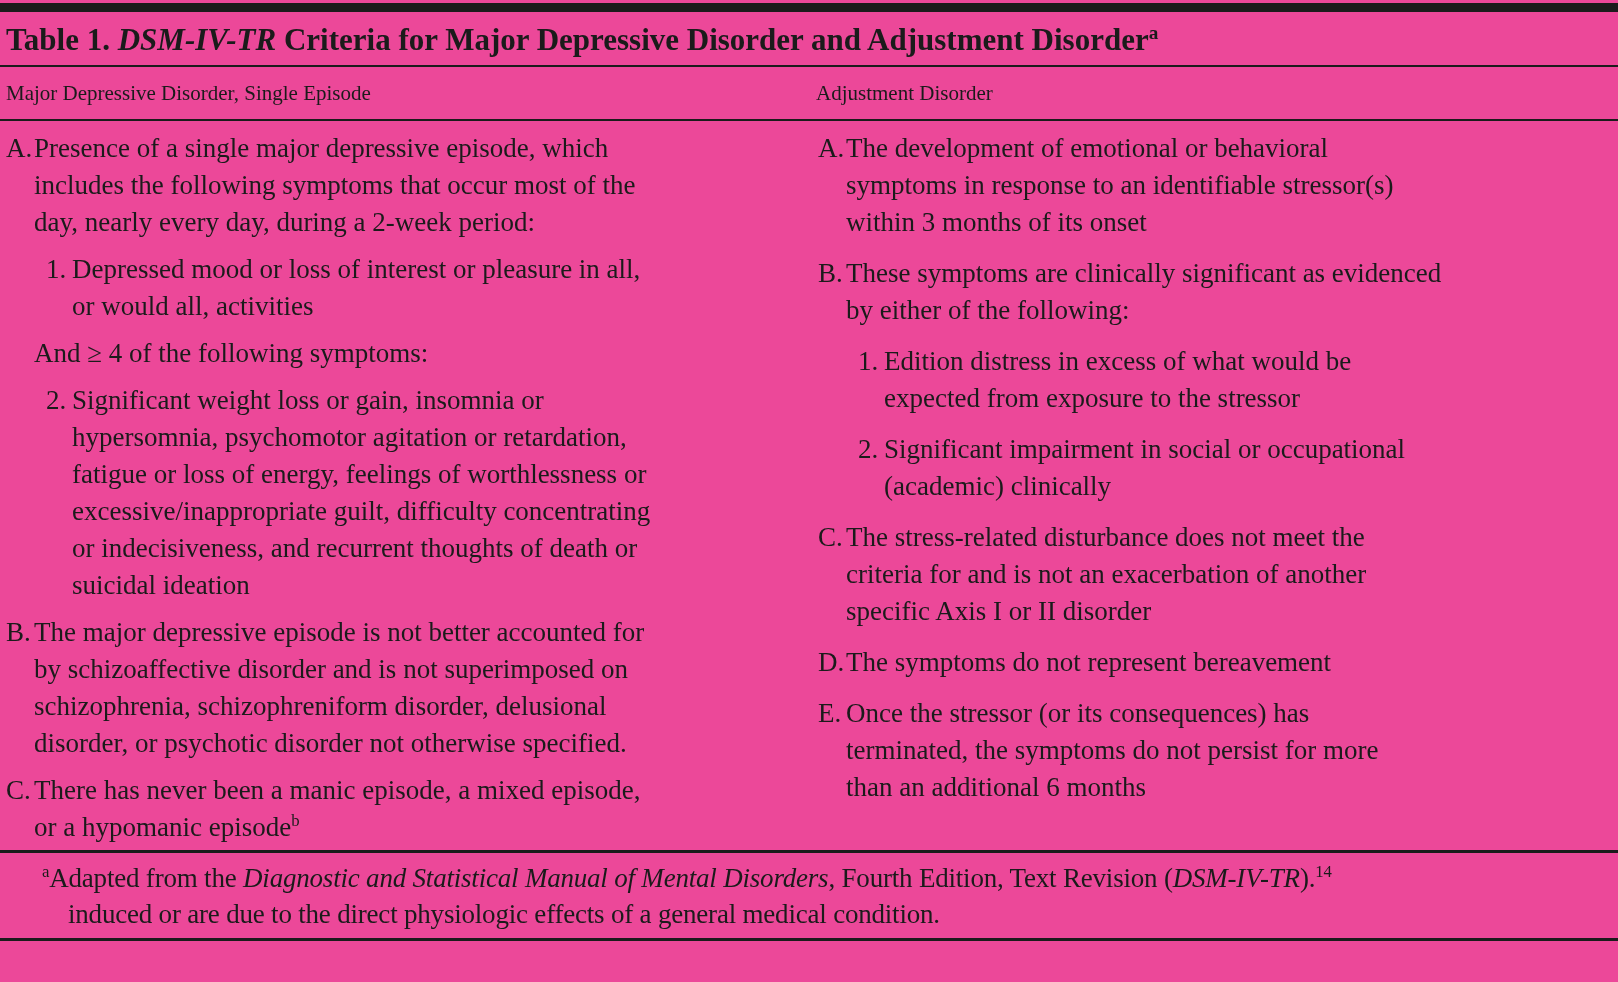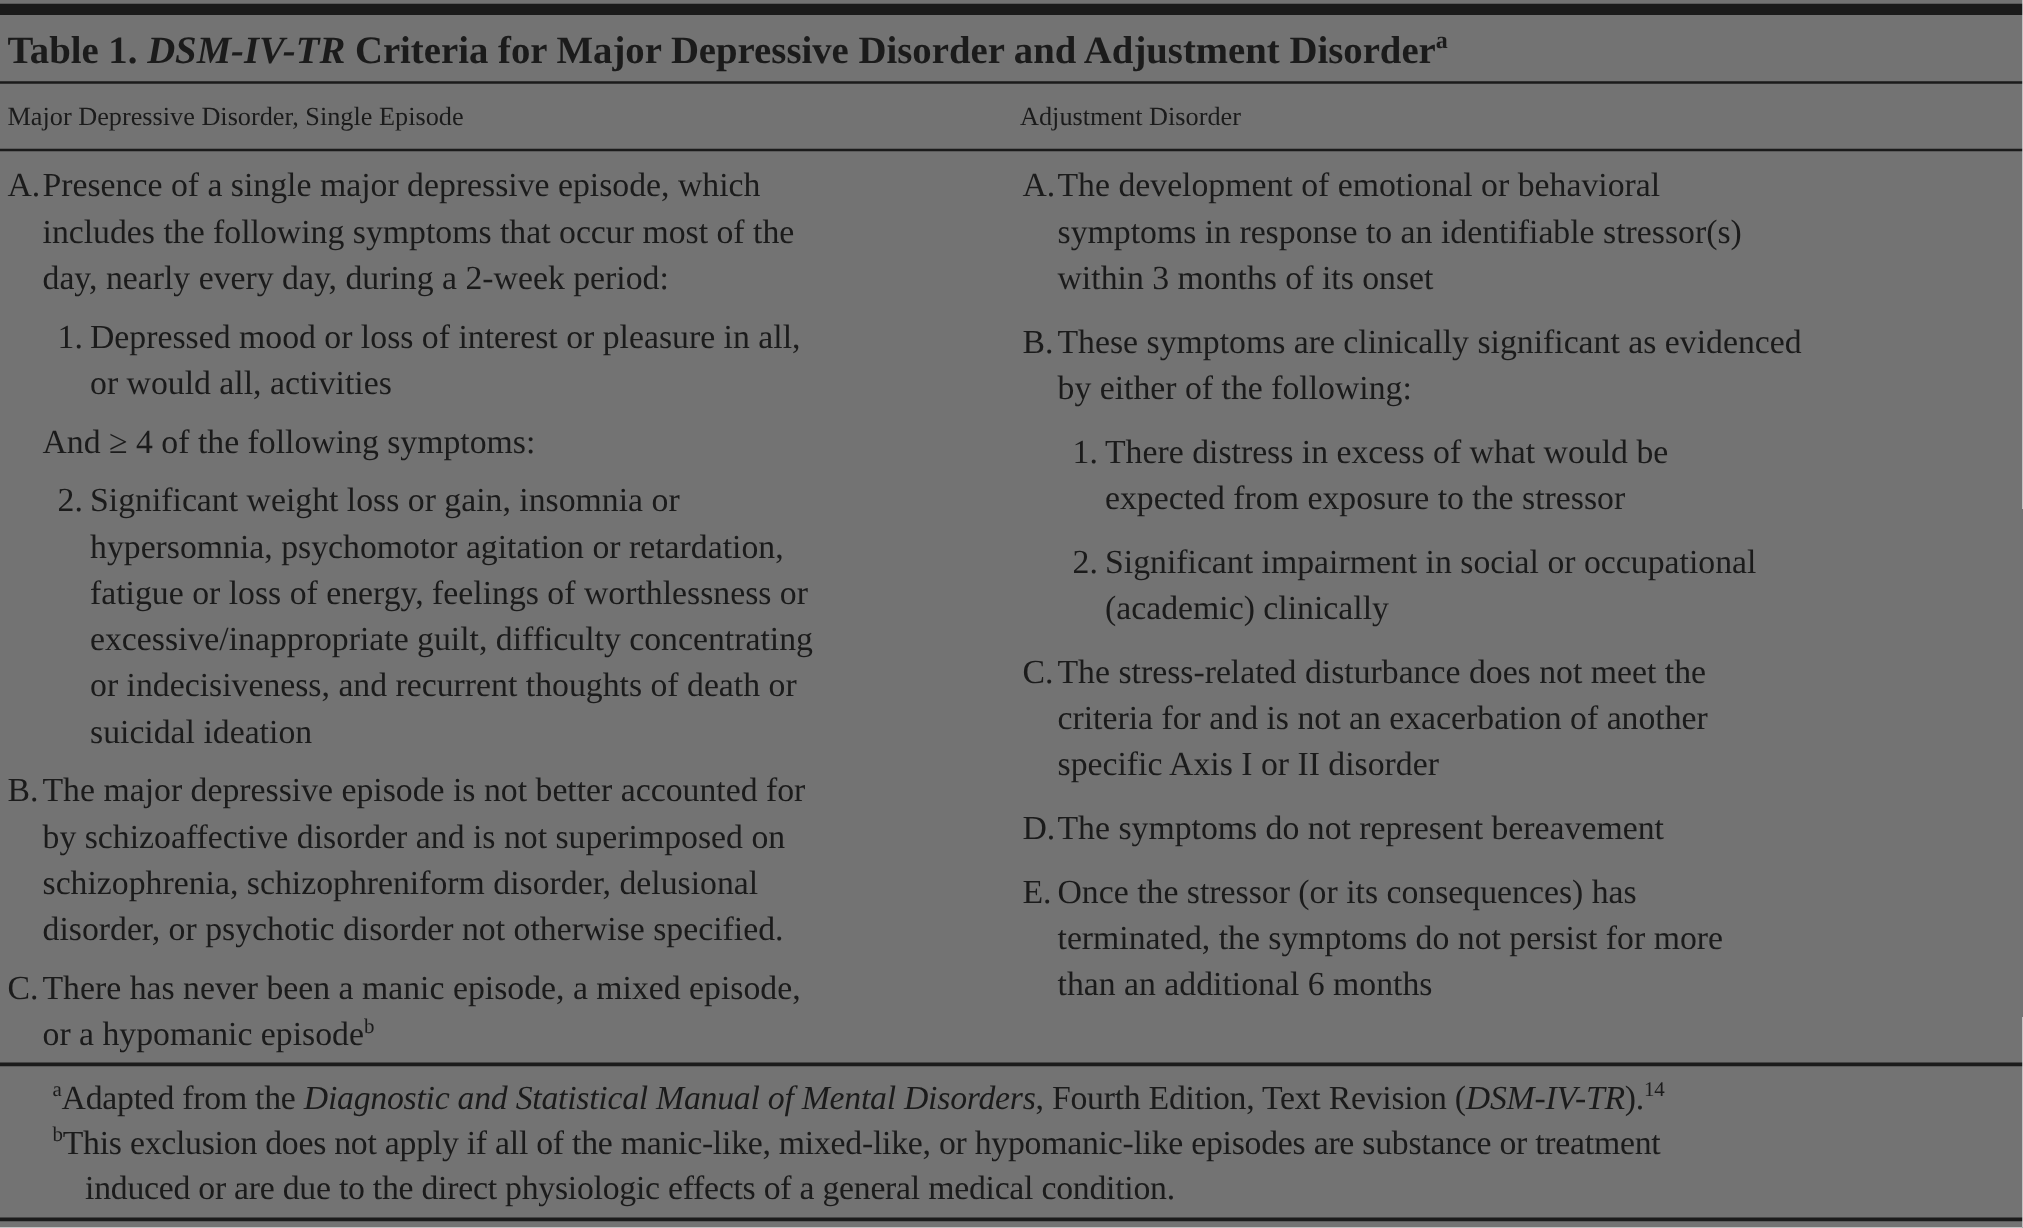--- a/index.html
+++ b/index.html
@@ -6,21 +6,21 @@
     margin: 0;
     padding: 0;
     background: #ffffff;
     color: #1b1b1b;
     font-family: "Liberation Serif", "DejaVu Serif", serif;
   }
   .page {
     width: 1618px;
     height: 982px;
     box-sizing: border-box;
-    background: #737373;
+    background: #ec4899;
     position: relative;
     overflow: hidden;
   }
   .rule-thick {
     height: 9px;
     background: #1b1b1b;
     margin-top: 3px;
   }
   .rule-thin {
     height: 2px;
@@ -155,21 +155,21 @@
 symptoms in response to an identifiable stressor(s)
 within 3 months of its onset</span></div>
       </div>
       <div class="item lvl-letter">
         <span class="marker">B.</span>
         <div class="txt"><span class="lines">These symptoms are clinically significant as evidenced
 by either of the following:</span></div>
       </div>
       <div class="item lvl-num">
         <span class="marker">1.</span>
-        <div class="txt"><span class="lines">There distress in excess of what would be
+        <div class="txt"><span class="lines">Edition distress in excess of what would be
 expected from exposure to the stressor</span></div>
       </div>
       <div class="item lvl-num">
         <span class="marker">2.</span>
         <div class="txt"><span class="lines">Significant impairment in social or occupational
 (academic) clinically</span></div>
       </div>
       <div class="item lvl-letter">
         <span class="marker">C.</span>
         <div class="txt"><span class="lines">The stress-related disturbance does not meet the
@@ -189,23 +189,20 @@
     </div>
 
   </div>
 
   <div class="rule-med"></div>
 
   <div class="footnotes">
     <div class="footnote-line">
       <sup>a</sup><span>Adapted from the </span><span class="ital">Diagnostic and Statistical Manual of Mental Disorders</span><span>, Fourth Edition, Text Revision (</span><span class="ital">DSM-IV-TR</span><span>).</span><sup>14</sup>
     </div>
-    <div class="footnote-line">
-      <sup>b</sup><span>This exclusion does not apply if all of the manic-like, mixed-like, or hypomanic-like episodes are substance or treatment</span>
-    </div>
     <div class="footnote-line fn-cont">
       <span>induced or are due to the direct physiologic effects of a general medical condition.</span>
     </div>
   </div>
 
   <div class="rule-med"></div>
 
 </div>
 
 </body></html>

